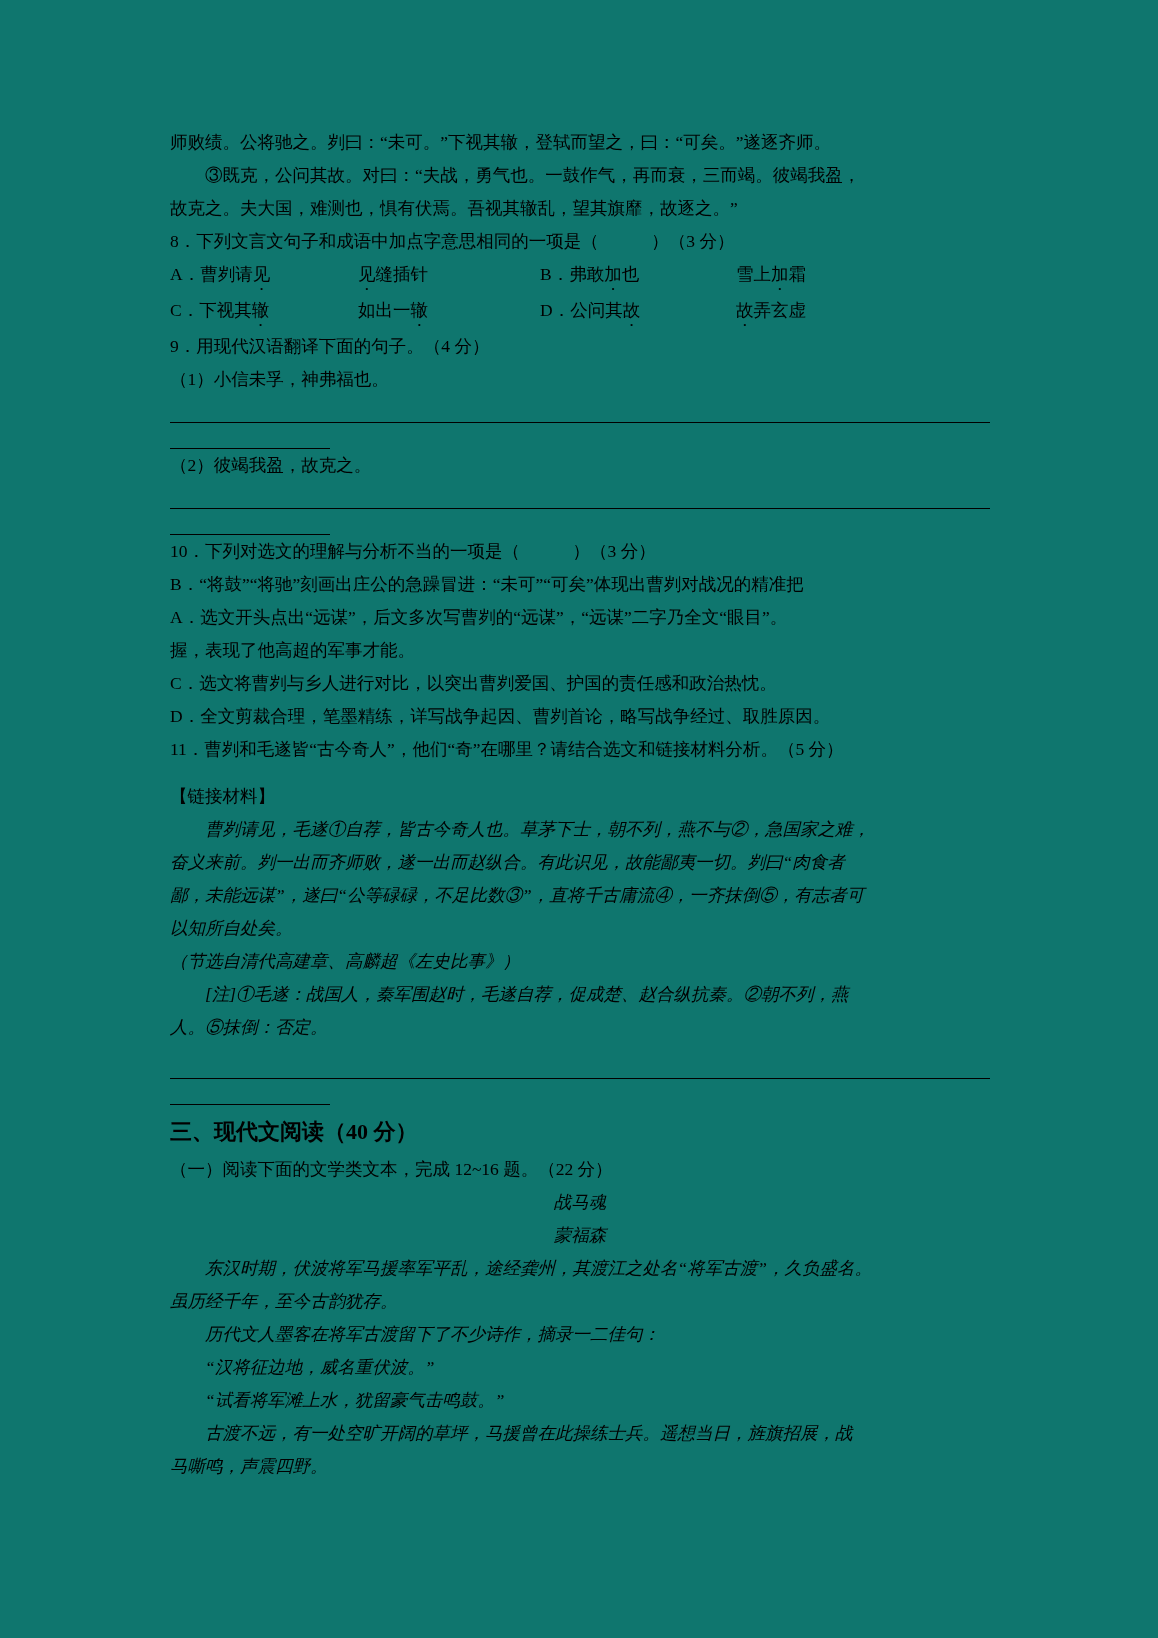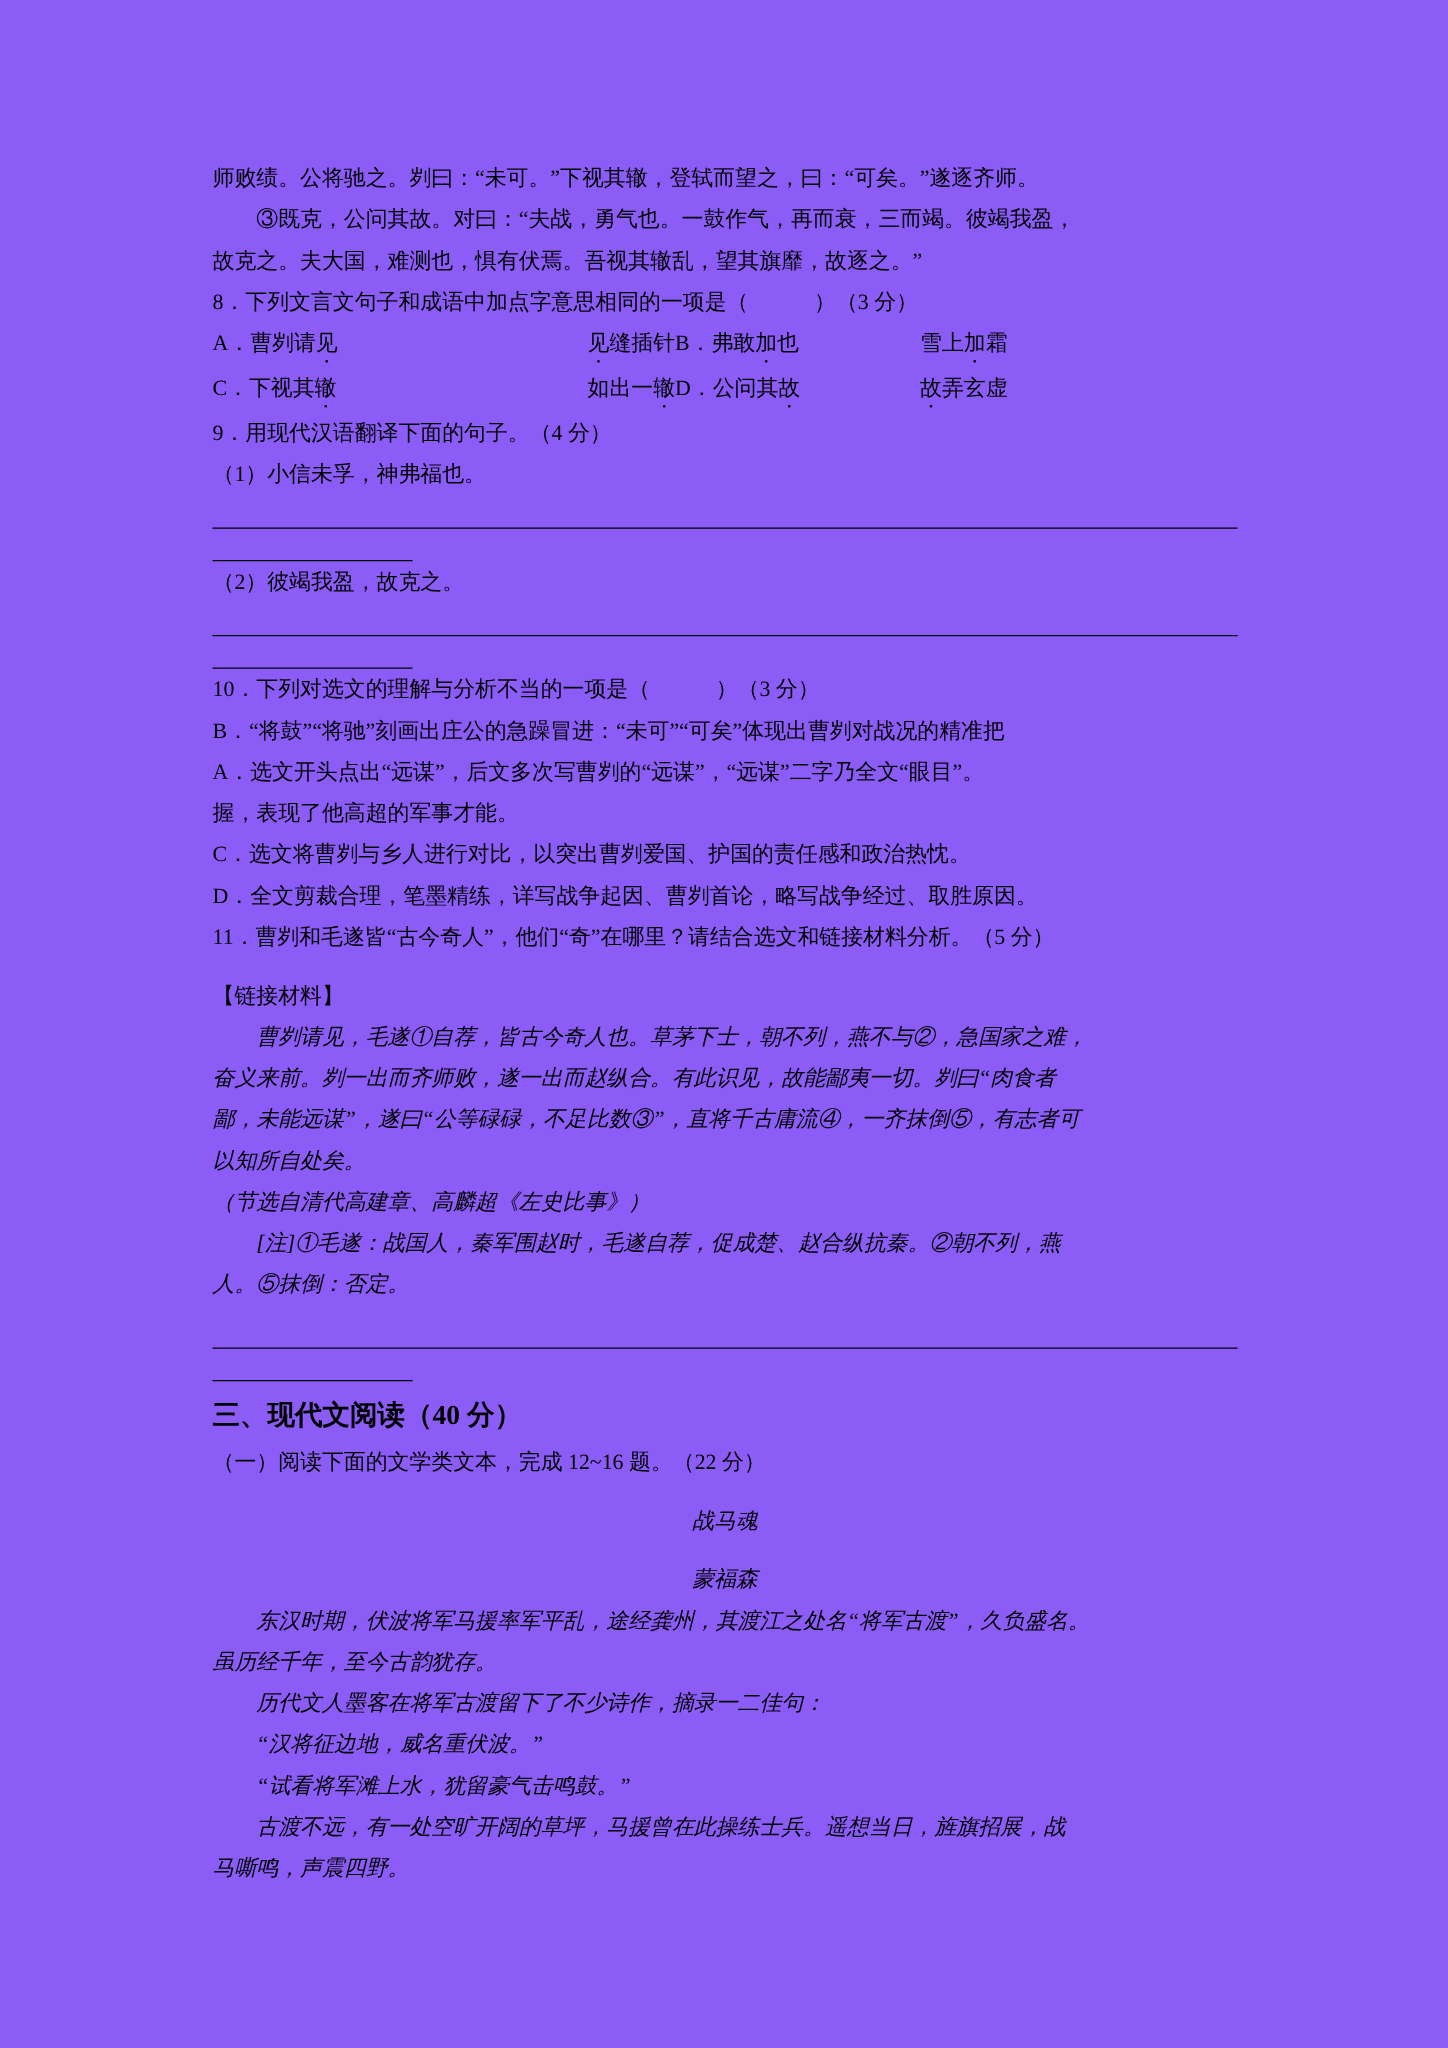--- a/index.html
+++ b/index.html
@@ -2,36 +2,36 @@
 <html><head>
 <meta charset="utf-8">
 <style>
   html, body { margin: 0; padding: 0; background: #ffffff; }
   .page {
     position: relative;
     width: 1158px;
     height: 1638px;
     box-sizing: border-box;
     padding: 126px 168px 0 170px;
-    background: #8b5cf6;
+    background: #0f766e;
     color: #000000;
     font-family: "Liberation Serif", "DejaVu Serif", serif;
     font-size: 17.5px;
     overflow: hidden;
   }
   .line { line-height: 33px; white-space: nowrap; }
   .indent { padding-left: 35px; }
-  .center { text-align: center; margin-top: 14px; }
+  .center { text-align: center; }
   .right { }
   .kai { font-style: italic; }
   .sec-heading { font-weight: bold; font-size: 22px; line-height: 42px; }
 
   .opt-row { display: flex; }
   .opt-row .c1 { width: 188px; }
-  .opt-row .c2 { width: 182px; text-align: right; }
+  .opt-row .c2 { width: 182px; }
   .opt-row .c3 { width: 196px; }
   .opt-row .c4 { flex: 1; }
 
   .seg-dot {
     -webkit-text-emphasis: filled dot;
     -webkit-text-emphasis-position: under right;
     text-emphasis: filled dot;
     text-emphasis-position: under right;
   }
 

